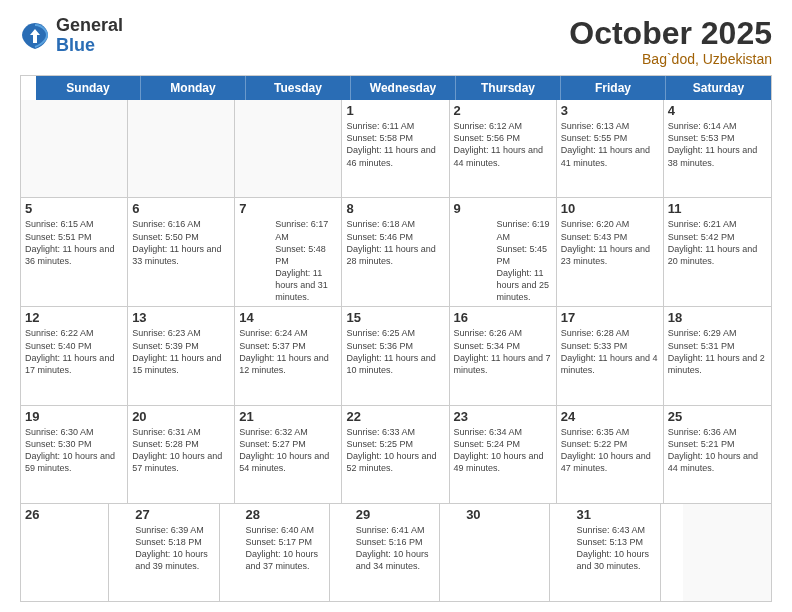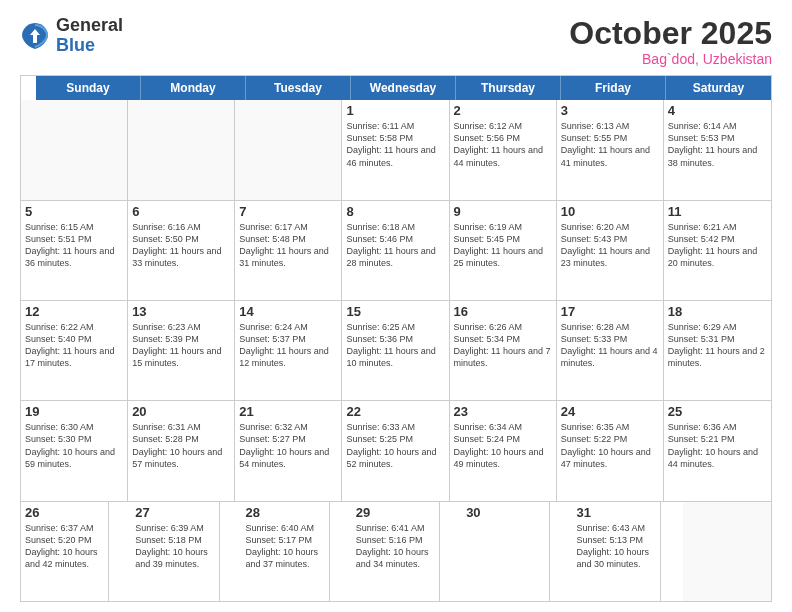--- a/index.html
+++ b/index.html
@@ -52,21 +52,21 @@
       text-align: right;
     }
     .month-title {
       font-size: 32px;
       font-weight: bold;
       color: #333;
       line-height: 1.1;
     }
     .location {
       font-size: 14px;
-      color: #ec4899;
+      color: #a16207;
     }
     .calendar {
       flex: 1;
       display: flex;
       flex-direction: column;
       border: 1px solid #ccc;
     }
     .cal-header {
       display: grid;
       grid-template-columns: repeat(7, 1fr);
@@ -187,33 +187,33 @@
 Daylight: 11 hours and 36 minutes.</div>
           </div>
           <div class="cal-cell">
             <div class="day-number">6</div>
             <div class="cell-text" style="white-space: pre-line;">Sunrise: 6:16 AM
 Sunset: 5:50 PM
 Daylight: 11 hours and 33 minutes.</div>
           </div>
           <div class="cal-cell">
             <div class="day-number">7</div>
-            <div class="cell-text" style="white-space: pre-line;">Sunrise: 6:17 AM
+            <div class="cell-text" style="white-space: pre-line; margin-left: 36px;">Sunrise: 6:17 AM
 Sunset: 5:48 PM
 Daylight: 11 hours and 31 minutes.</div>
           </div>
           <div class="cal-cell">
             <div class="day-number">8</div>
             <div class="cell-text" style="white-space: pre-line;">Sunrise: 6:18 AM
 Sunset: 5:46 PM
 Daylight: 11 hours and 28 minutes.</div>
           </div>
           <div class="cal-cell">
             <div class="day-number">9</div>
-            <div class="cell-text" style="white-space: pre-line;">Sunrise: 6:19 AM
+            <div class="cell-text" style="white-space: pre-line; margin-left: 43px;">Sunrise: 6:19 AM
 Sunset: 5:45 PM
 Daylight: 11 hours and 25 minutes.</div>
           </div>
           <div class="cal-cell">
             <div class="day-number">10</div>
             <div class="cell-text" style="white-space: pre-line;">Sunrise: 6:20 AM
 Sunset: 5:43 PM
 Daylight: 11 hours and 23 minutes.</div>
           </div>
           <div class="cal-cell">
@@ -307,23 +307,20 @@
           <div class="cal-cell">
             <div class="day-number">25</div>
             <div class="cell-text" style="white-space: pre-line;">Sunrise: 6:36 AM
 Sunset: 5:21 PM
 Daylight: 10 hours and 44 minutes.</div>
           </div>
         </div>
         <div class="cal-row">
           <div class="cal-cell">
             <div class="day-number">26</div>
-            <div class="cell-text" style="white-space: pre-line;">Sunrise: 6:37 AM
-Sunset: 5:20 PM
-Daylight: 10 hours and 42 minutes.</div>
           </div>
           <div class="cal-cell">
             <div class="day-number">27</div>
             <div class="cell-text" style="white-space: pre-line;">Sunrise: 6:39 AM
 Sunset: 5:18 PM
 Daylight: 10 hours and 39 minutes.</div>
           </div>
           <div class="cal-cell">
             <div class="day-number">28</div>
             <div class="cell-text" style="white-space: pre-line;">Sunrise: 6:40 AM

